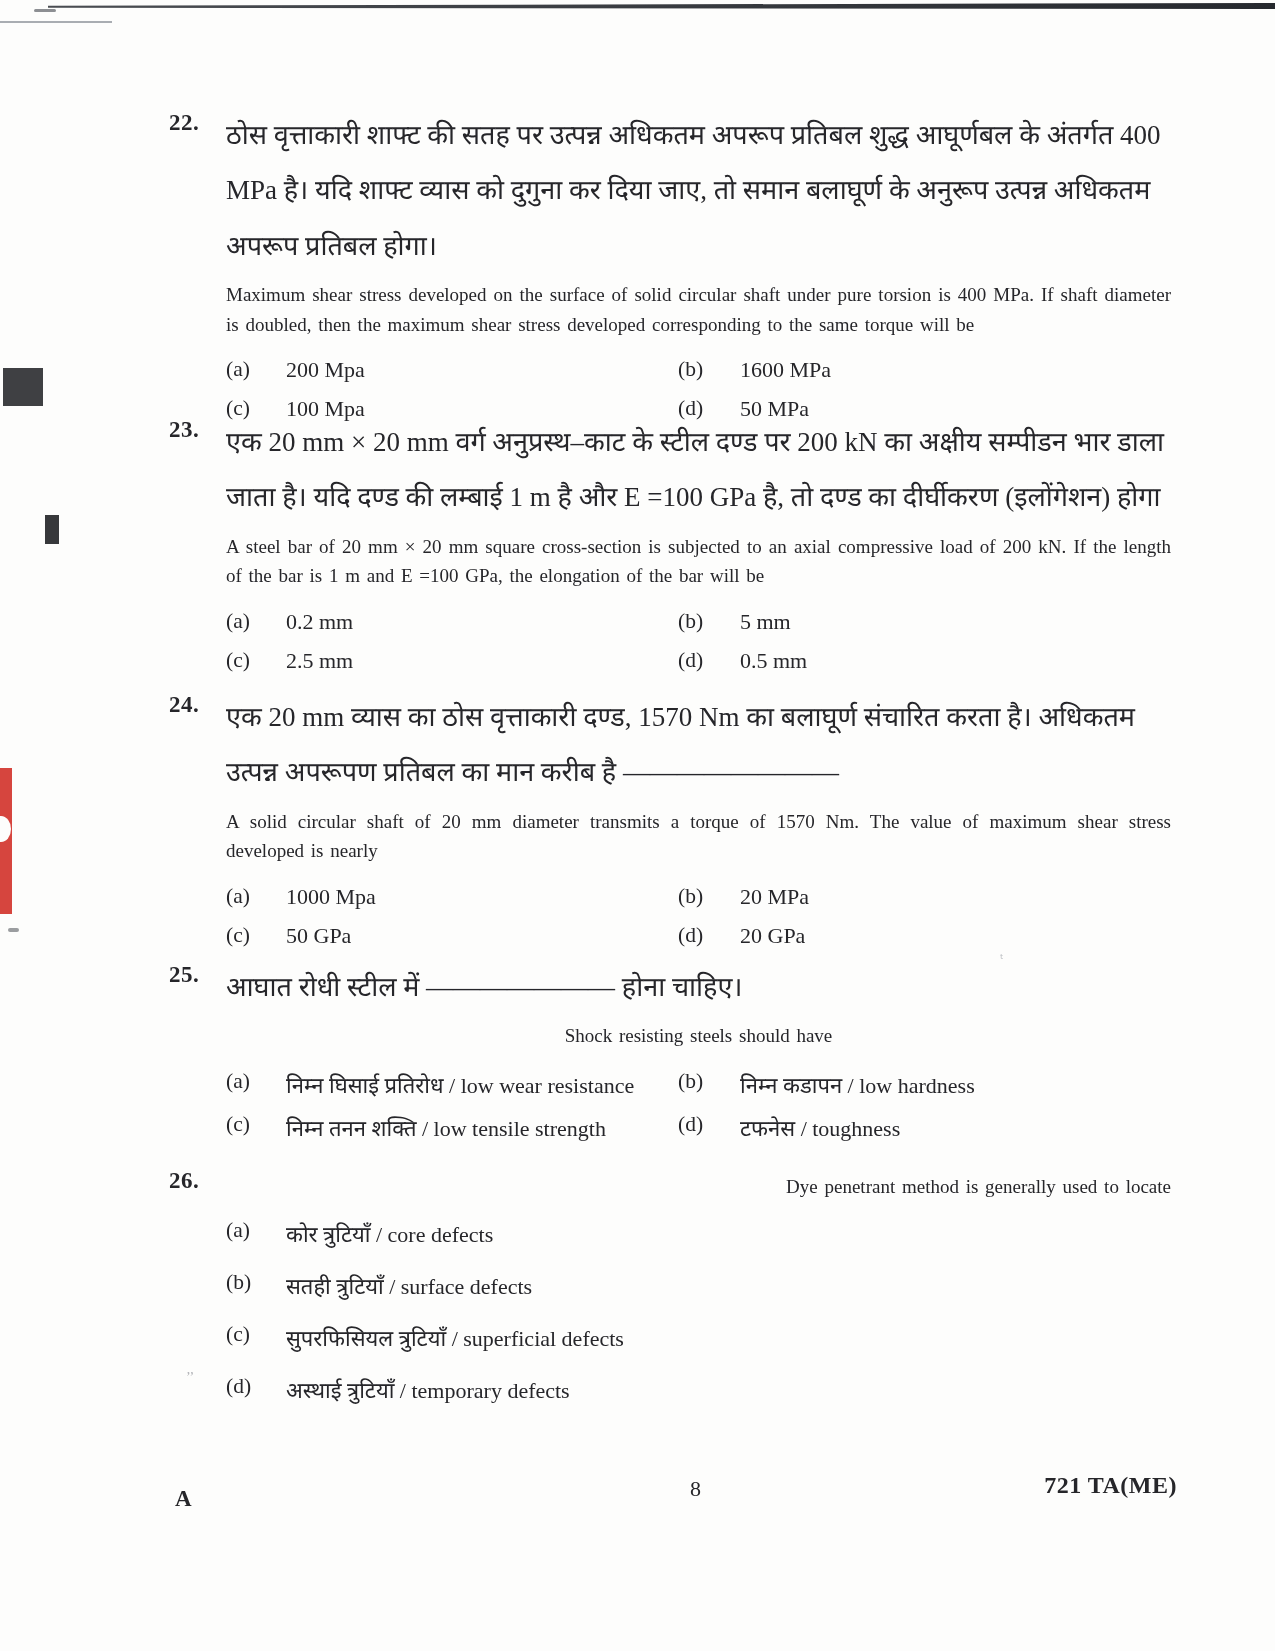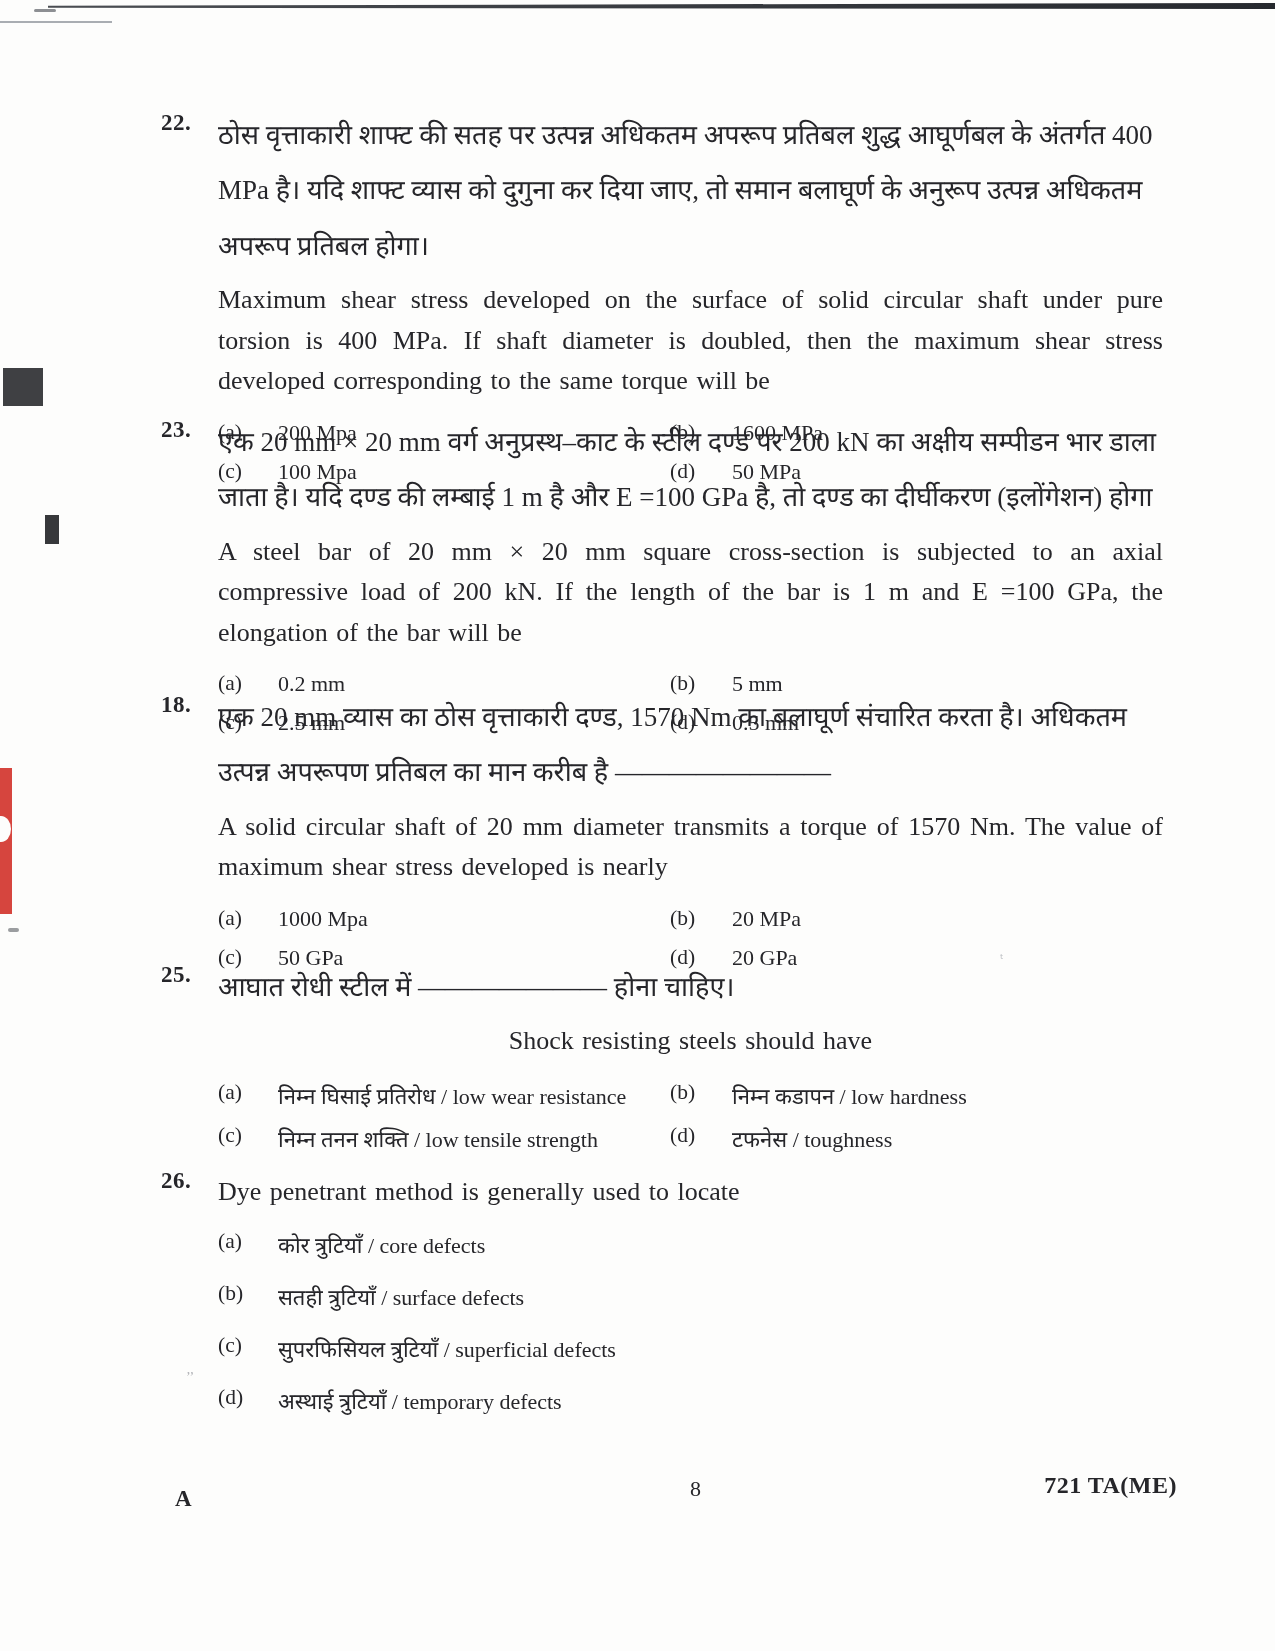--- a/index.html
+++ b/index.html
@@ -20,25 +20,25 @@
   .top-thin{position:absolute;top:21px;left:0;width:112px;height:2px;background:#a9adb2;}
   .mark-black-1{position:absolute;left:3px;top:368px;width:40px;height:38px;background:#3f4043;}
   .mark-black-2{position:absolute;left:45px;top:515px;width:14px;height:29px;background:#37383b;}
   .red-strip{position:absolute;left:0;top:768px;width:12px;height:146px;background:#d6453e;}
   .red-strip-notch{position:absolute;left:-9px;top:48px;width:20px;height:26px;background:#fdfdfc;border-radius:50%;}
   .gray-dash{position:absolute;left:8px;top:928px;width:11px;height:4px;background:#9b9da0;border-radius:2px;}
   .faint-mark-1{position:absolute;left:1000px;top:948px;width:14px;height:10px;color:#b9bcc0;font-size:12px;}
   .faint-mark-2{position:absolute;left:186px;top:1370px;width:10px;height:12px;color:#b0b2b6;font-size:14px;}
 
   
-  .q{position:absolute;left:161px;width:1002px;}
+  .q{position:absolute;left:169px;width:1002px;}
   .q-num{position:absolute;left:0;top:2px;font-weight:bold;font-size:23px;letter-spacing:.5px;}
   .q-body{margin-left:57px;}
   .hi{font-size:27px;line-height:2.05;text-align:left;}
-  .en{font-size:26px;line-height:1.56;text-align:justify;margin-top:6px;word-spacing:2px;}
+  .en{font-size:19px;line-height:1.56;text-align:justify;margin-top:6px;word-spacing:2px;}
   .opts{display:grid;grid-template-columns:60px 392px 62px auto;row-gap:13px;margin-top:18px;font-size:22px;}
   .opts-single{display:grid;grid-template-columns:60px auto;row-gap:22px;margin-top:16px;font-size:22px;}
   .opt-label{font-size:21.5px;}
   .opt-text{}
 
   
   #q22{top:108px;}
   #q23{top:415px;}
   #q24{top:690px;}
   #q25{top:960px;}
@@ -97,21 +97,21 @@
         <div class="opt-text">5 mm</div>
         <div class="opt-label">(c)</div>
         <div class="opt-text">2.5 mm</div>
         <div class="opt-label">(d)</div>
         <div class="opt-text">0.5 mm</div>
       </div>
     </div>
   </div>
 
   <div class="q" id="q24">
-    <div class="q-num">18.</div>
+    <div class="q-num">24.</div>
     <div class="q-body">
       <div class="hi">एक 20 mm व्यास का ठोस वृत्ताकारी दण्ड, 1570 Nm का बलाघूर्ण संचारित करता है। अधिकतम उत्पन्न अपरूपण प्रतिबल का मान करीब है ————————</div>
       <div class="en">A solid circular shaft of 20 mm diameter transmits a torque of 1570 Nm.  The value of maximum shear stress developed is nearly</div>
       <div class="opts">
         <div class="opt-label">(a)</div>
         <div class="opt-text">1000 Mpa</div>
         <div class="opt-label">(b)</div>
         <div class="opt-text">20 MPa</div>
         <div class="opt-label">(c)</div>
         <div class="opt-text">50 GPa</div>
@@ -135,21 +135,21 @@
         <div class="opt-text">निम्न तनन शक्ति / low tensile strength</div>
         <div class="opt-label">(d)</div>
         <div class="opt-text">टफनेस  / toughness</div>
       </div>
     </div>
   </div>
 
   <div class="q" id="q26">
     <div class="q-num">26.</div>
     <div class="q-body">
-      <div class="en" style="text-align:left;">Dye penetrant method is generally used to locate</div>
+      <div class="en" style="text-align:right;">Dye penetrant method is generally used to locate</div>
       <div class="opts-single">
         <div class="opt-label">(a)</div>
         <div class="opt-text">कोर त्रुटियाँ  / core defects</div>
         <div class="opt-label">(b)</div>
         <div class="opt-text">सतही त्रुटियाँ  / surface defects</div>
         <div class="opt-label">(c)</div>
         <div class="opt-text">सुपरफिसियल त्रुटियाँ  / superficial defects</div>
         <div class="opt-label">(d)</div>
         <div class="opt-text">अस्थाई त्रुटियाँ  / temporary defects</div>
       </div>

